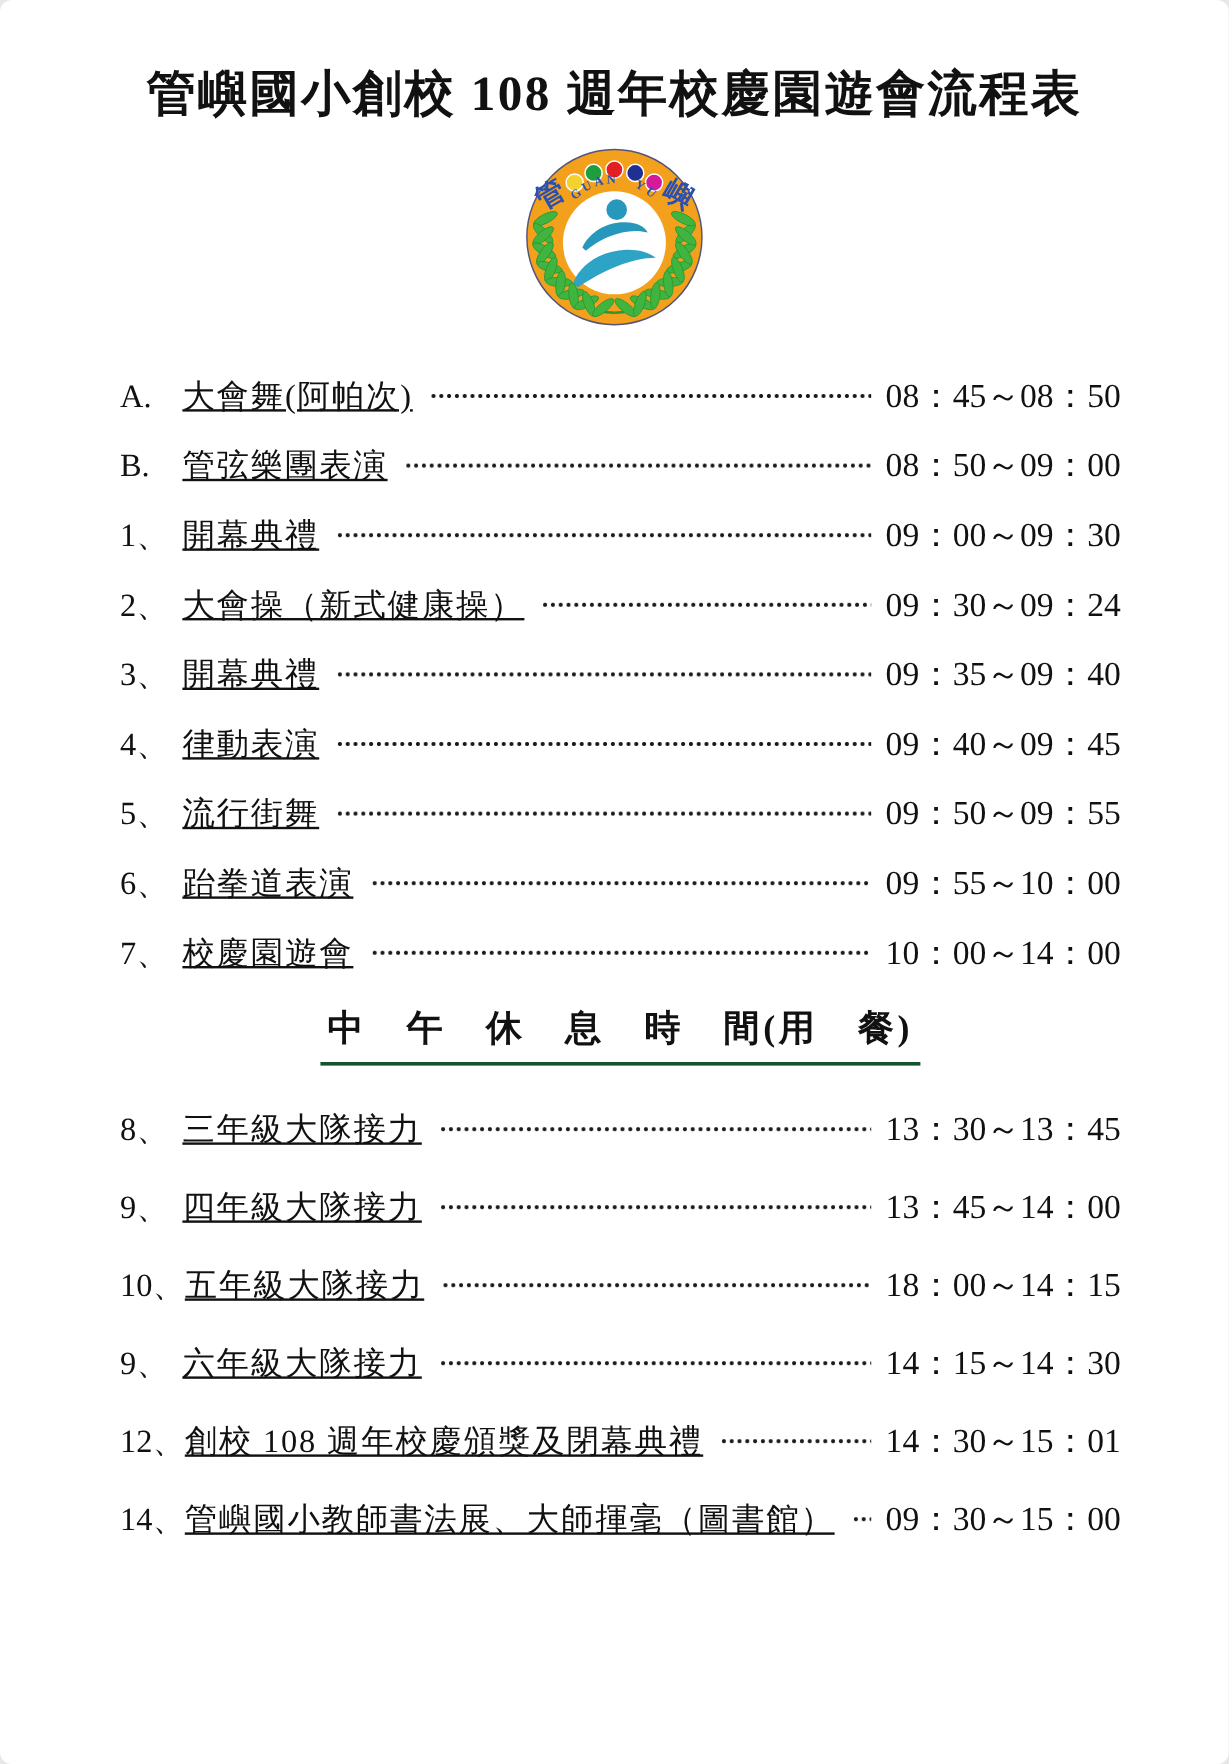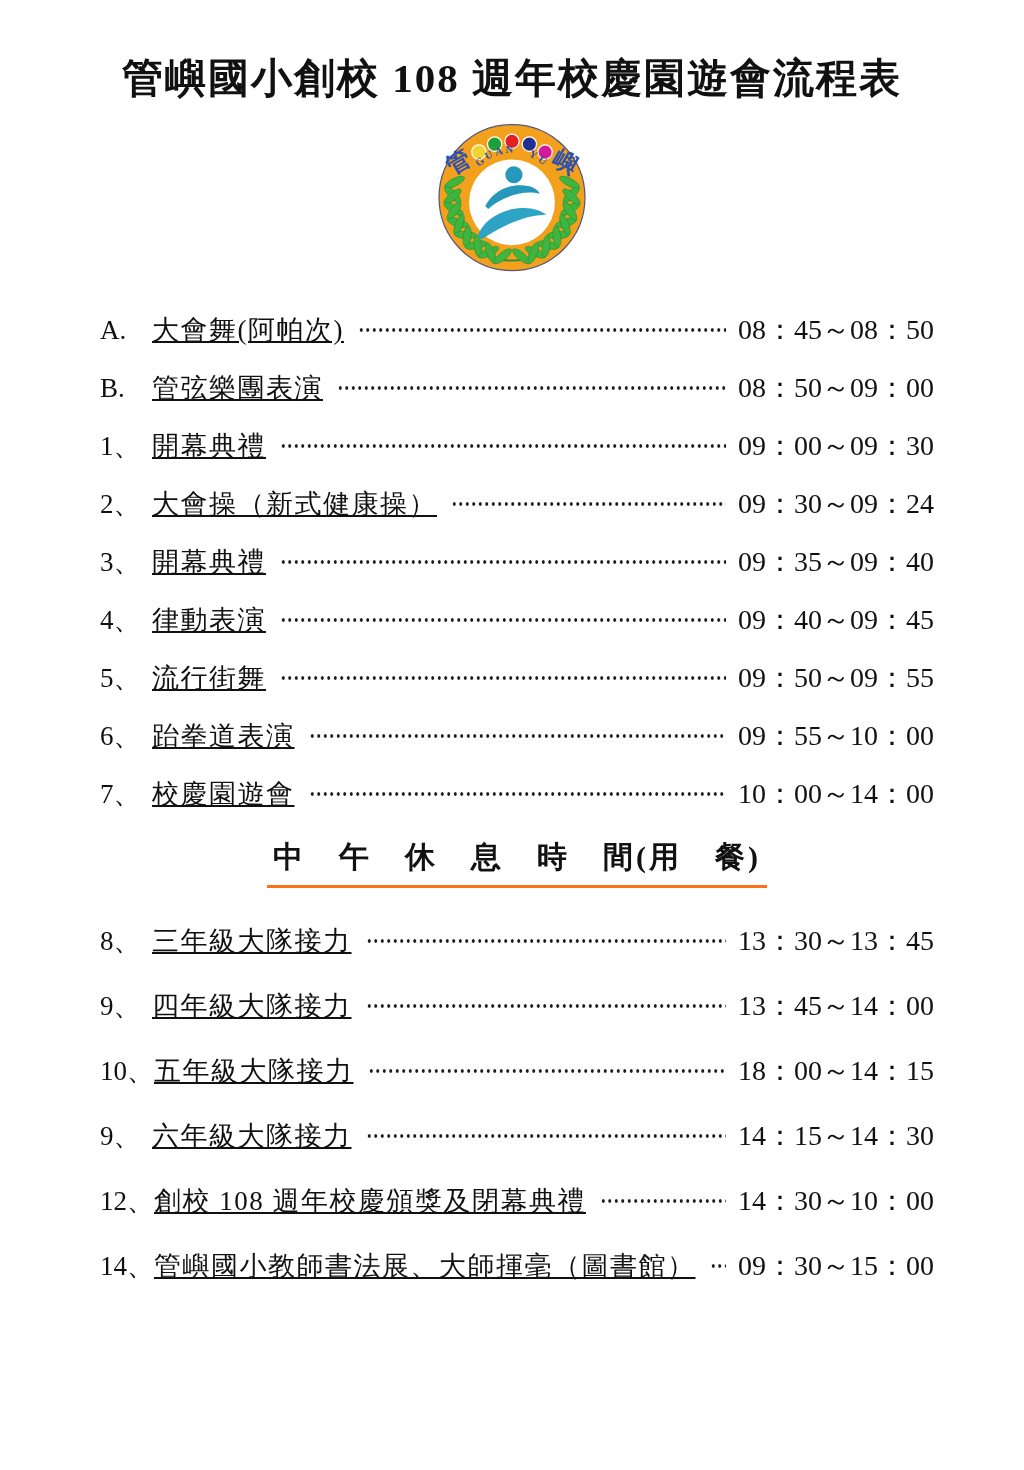--- a/index.html
+++ b/index.html
@@ -1,19 +1,19 @@
 <!DOCTYPE html>
 <html><head>
 <meta charset="utf-8">
 <style>
   html,body{margin:0;padding:0;background:#e8e8e8;}
   .page{
     width:1024px;height:1470px;margin:0 auto;background:#ffffff;
     font-family:"Liberation Serif","DejaVu Serif",serif;color:#111;
-    position:relative;overflow:hidden;box-sizing:border-box;
+    position:relative;overflow:hidden;box-sizing:border-box;border-radius:10px;
   }
   .doc-title{
     text-align:center;padding-top:56px;font-size:41px;font-weight:700;
     letter-spacing:2px;line-height:1.1;
   }
   .logo-wrap{text-align:center;margin-top:6px;height:188px;}
   .logo-wrap svg{display:inline-block;}
   .schedule{padding:0 90px 0 100px;margin-top:20px;}
   .row{display:flex;align-items:center;height:30px;}
   .morning .row{margin-bottom:28px;}
@@ -21,21 +21,21 @@
   .num{min-width:52px;font-size:27px;white-space:nowrap;flex:0 0 auto;}
   .label{font-size:27px;letter-spacing:1.5px;white-space:nowrap;flex:0 0 auto;text-decoration:underline;}
   .leader{
     flex:1 1 auto;height:28px;margin:0 12px 0 14px;
     background:radial-gradient(circle,#1b1b1b 1.5px,transparent 1.9px) 0 50%/6.5px 28px repeat-x;
   }
   .time{font-size:28px;white-space:nowrap;flex:0 0 auto;text-align:right;}
   .break-wrap{text-align:center;margin:6px 0 38px 0;}
   .break-heading{
     display:inline-block;font-size:30px;font-weight:700;letter-spacing:3px;
-    border-bottom:3px solid #f97316;padding:0 6px 7px 6px;
+    border-bottom:3px solid #14532d;padding:0 6px 7px 6px;
   }
 </style>
 </head>
 <body>
 
 <div class="page">
 
   <div class="doc-title">管嶼國小創校 108 週年校慶園遊會流程表</div>
 
   <div class="logo-wrap">
@@ -230,21 +230,21 @@
     <span class="num">9、</span>
     <span class="label">六年級大隊接力</span>
     <span class="leader"></span>
     <span class="time">14：15～14：30</span>
   </div>
 
   <div class="row">
     <span class="num">12、</span>
     <span class="label">創校 108 週年校慶頒獎及閉幕典禮</span>
     <span class="leader"></span>
-    <span class="time">14：30～10：00</span>
+    <span class="time">14：30～15：01</span>
   </div>
 
 
   <div class="row">
     <span class="num">14、</span>
     <span class="label">管嶼國小教師書法展、大師揮毫（圖書館）</span>
     <span class="leader"></span>
     <span class="time">09：30～15：00</span>
   </div>
 </div>

